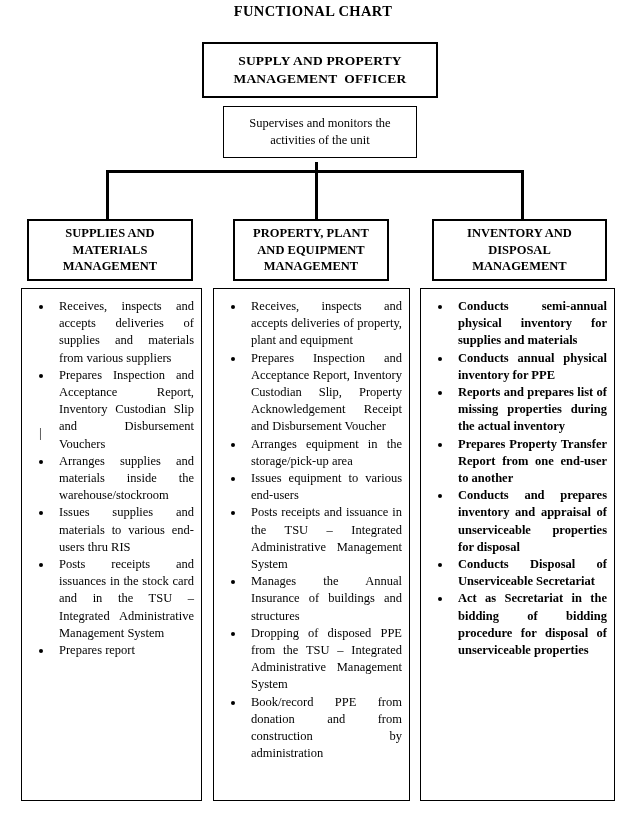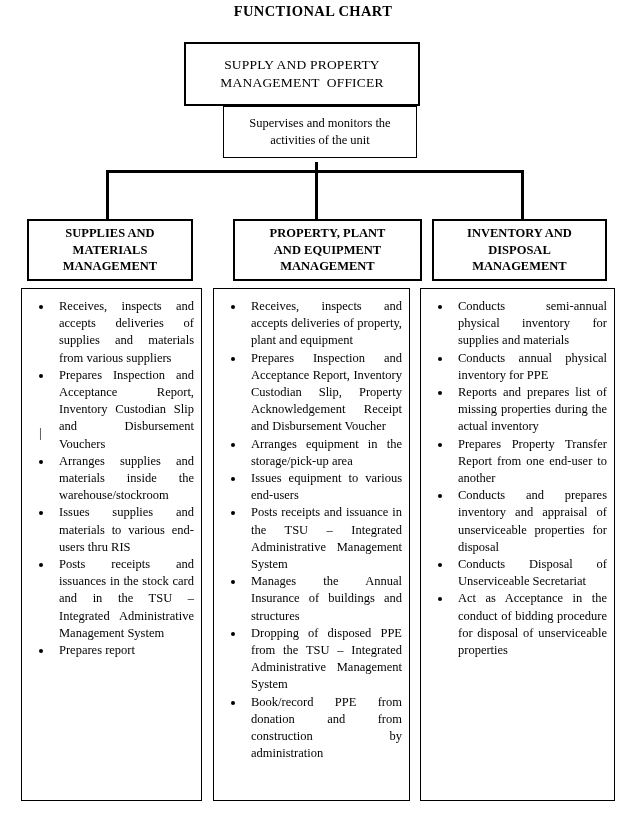--- a/index.html
+++ b/index.html
@@ -25,47 +25,47 @@
     position: absolute;
     border: 2px solid #000000;
     box-sizing: border-box;
     display: flex;
     align-items: center;
     justify-content: center;
     text-align: center;
   }
   .box .bt { white-space: pre-wrap; }
   .officer {
-    left: 184px; top: 42px; width: 236px; height: 64px;
-    font-weight: normal; font-size: 13.5px; line-height: 1.32;
+    left: 202px; top: 42px; width: 236px; height: 56px;
+    font-weight: bold; font-size: 13.5px; line-height: 1.32;
     letter-spacing: 0.2px;
   }
   .supervises {
     left: 223px; top: 106px; width: 194px; height: 52px;
     border-width: 1px;
     font-size: 12.5px; line-height: 1.4;
   }
   .hdr {
     top: 219px; height: 62px;
     font-weight: bold; font-size: 12.5px; line-height: 1.32;
   }
   .hdr.c1 { left: 27px;  width: 166px; }
-  .hdr.c2 { left: 233px; width: 189px; }
+  .hdr.c2 { left: 233px; width: 156px; }
   .hdr.c3 { left: 432px; width: 175px; }
   .detail {
     position: absolute;
     top: 288px; height: 513px;
     border: 1px solid #000000;
     box-sizing: border-box;
     font-size: 12.5px;
     background: #ffffff;
   }
   .detail.c1 { left: 21px;  width: 181px; }
   .detail.c2 { left: 213px; width: 197px; }
-  .detail.c3 { left: 420px; width: 195px; }
+  .detail.c3 { left: 420px; width: 195px; font-weight: bold; }
   .tasks {
     margin: 9px 0 0 0;
     padding: 0 7px 0 31px;
     list-style: disc outside;
   }
   .tasks li {
     text-align: justify;
     line-height: 17.2px;
     padding-left: 6px;
     margin: 0;
@@ -143,19 +143,19 @@
       </ul>
   </div>
   <div class="detail c3">
     <ul class="tasks">
         <li>Conducts semi-annual physical inventory for supplies and materials</li>
         <li>Conducts annual physical inventory for PPE</li>
         <li>Reports and prepares list of missing properties during the actual inventory</li>
         <li>Prepares Property Transfer Report from one end-user to another</li>
         <li>Conducts and prepares inventory and appraisal of unserviceable properties for disposal</li>
         <li>Conducts Disposal of Unserviceable Secretariat</li>
-        <li>Act as Acceptance in the conduct of bidding procedure for disposal of unserviceable properties</li>
+        <li>Act as Secretariat in the bidding of bidding procedure for disposal of unserviceable properties</li>
       </ul>
   </div>
 
   <span class="stray">|</span>
 
 </div>
 
 </body></html>

